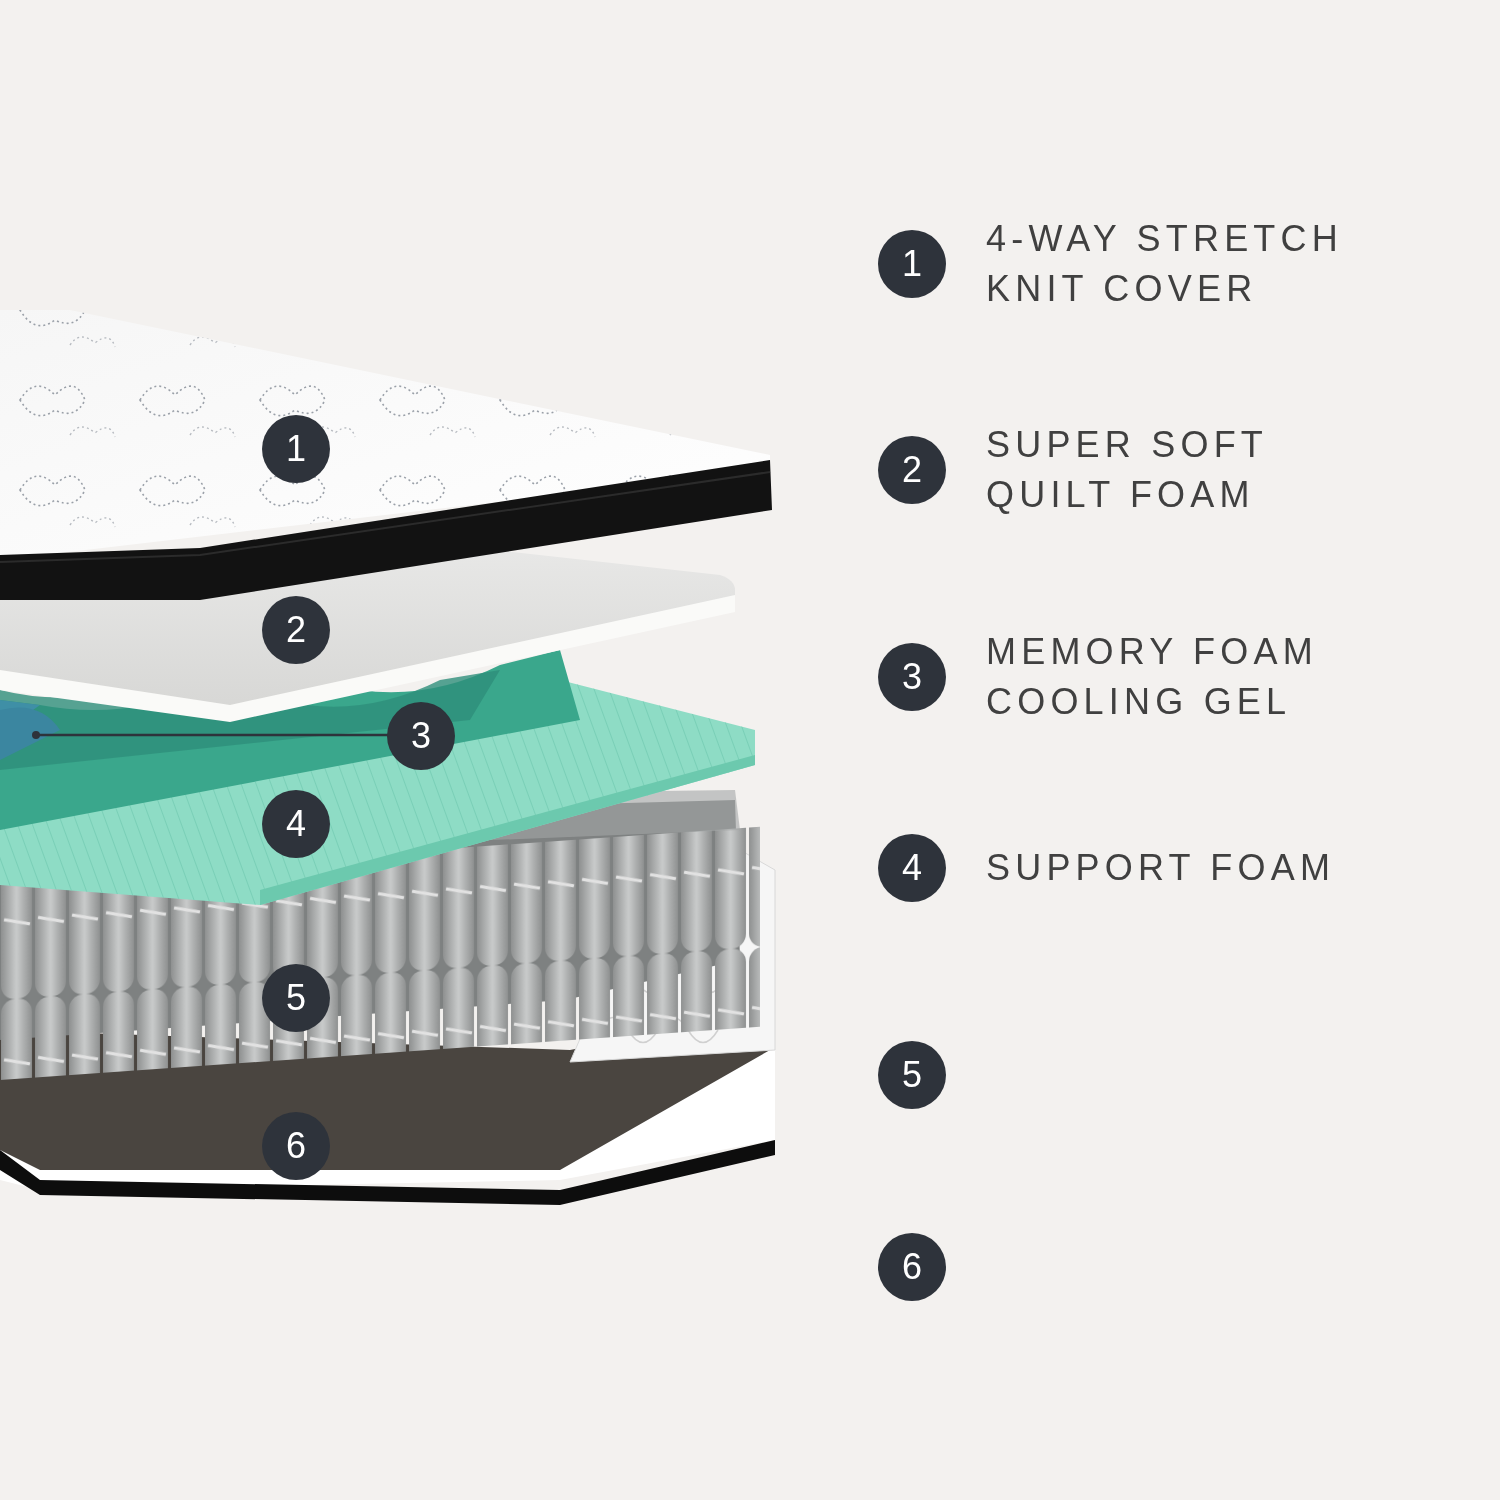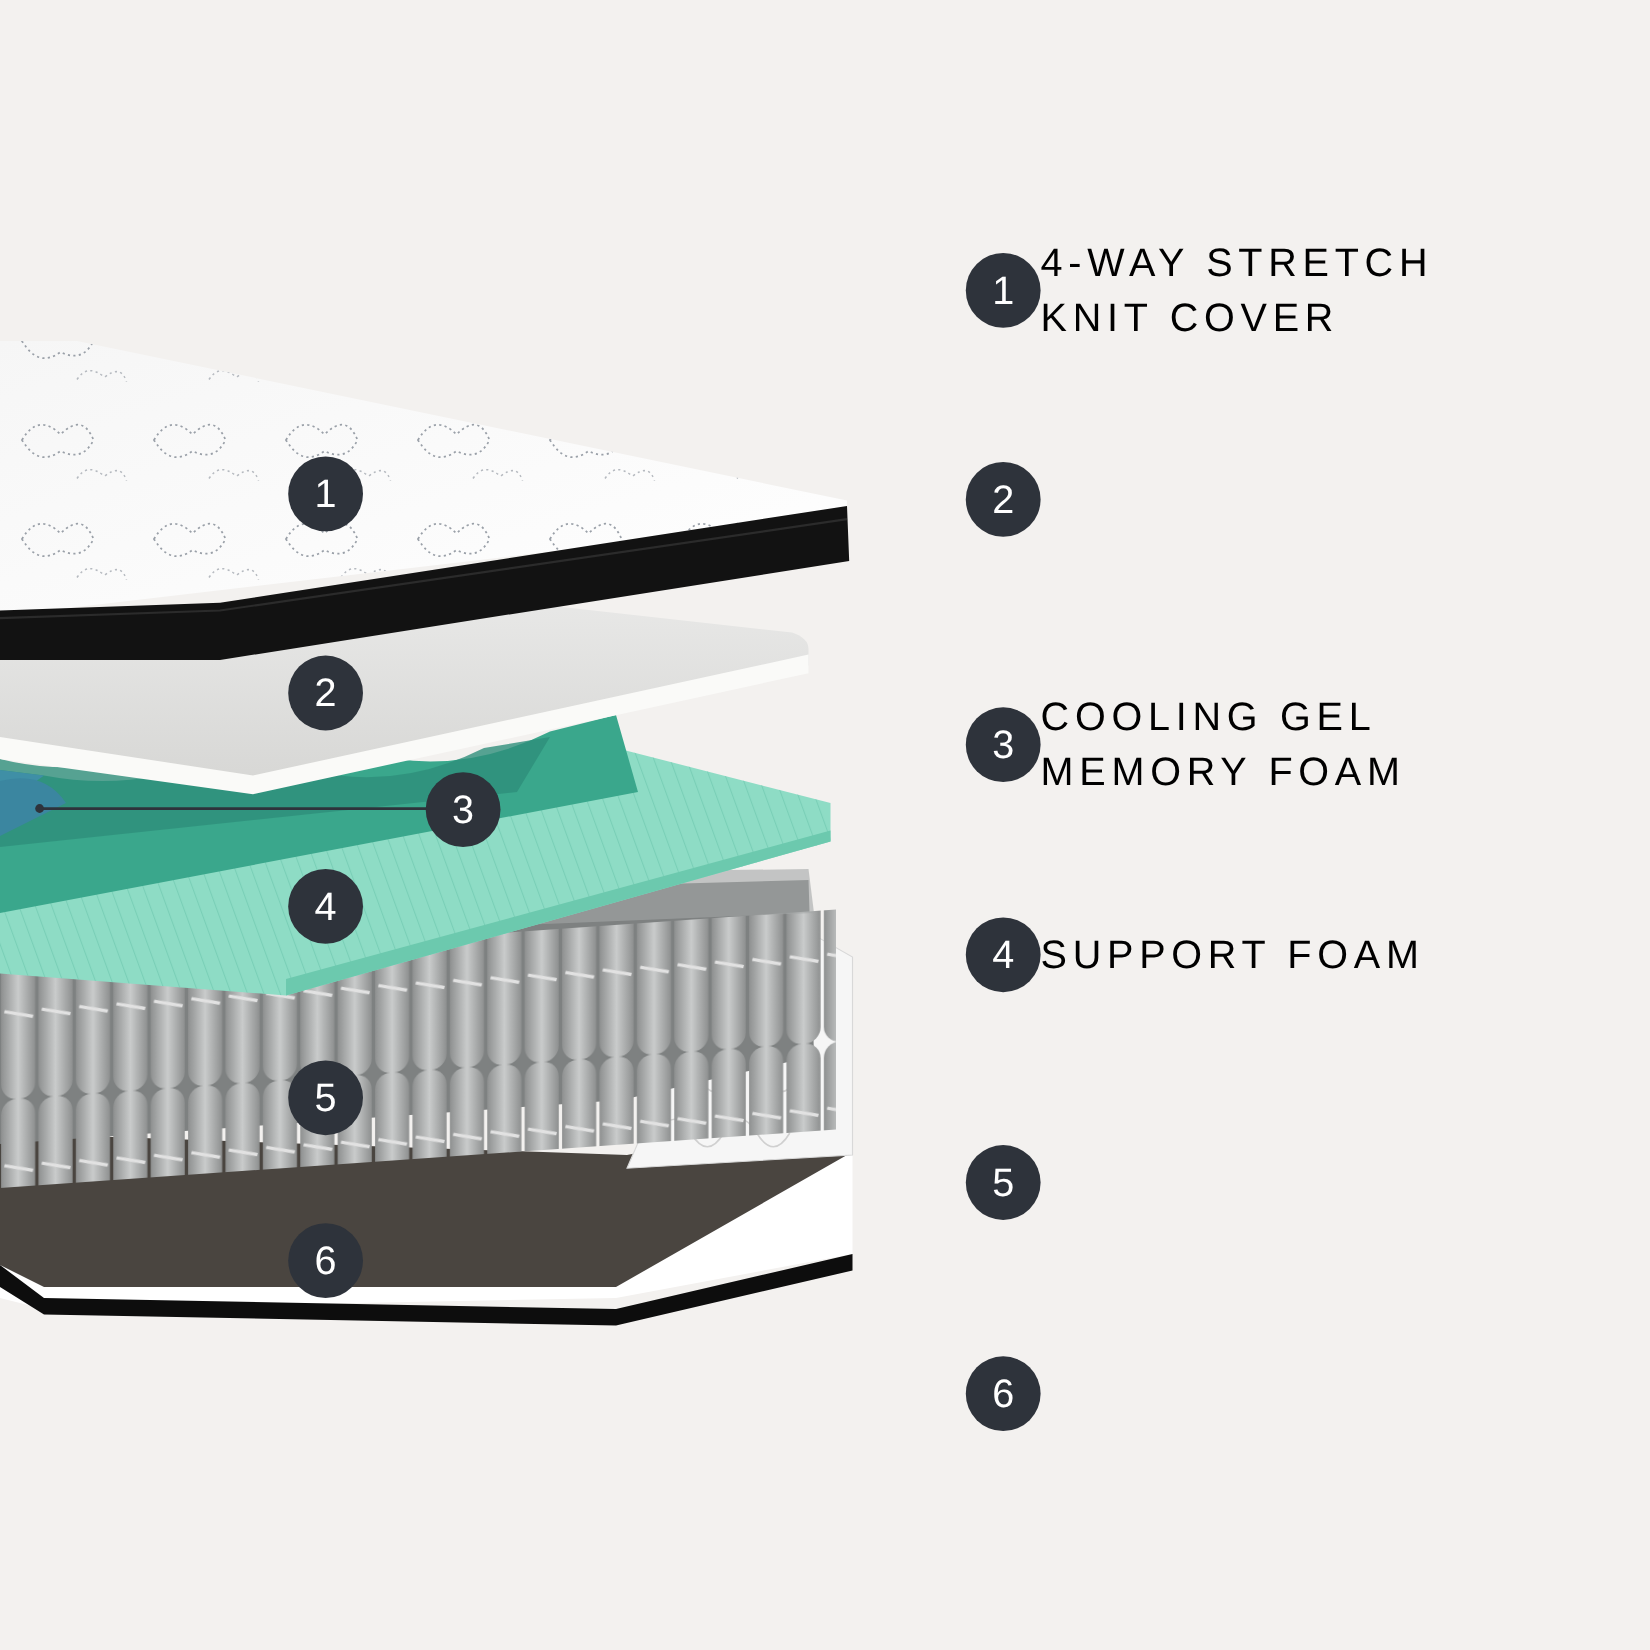--- a/index.html
+++ b/index.html
@@ -66,21 +66,22 @@
     border-radius: 50%;
     background: #2e333b;
     color: #ffffff;
     display: flex;
     align-items: center;
     justify-content: center;
     font-size: 36px;
     flex: 0 0 68px;
   }
   .legend-item .ltext {
-    color: #000000;
+    margin-left: 40px;
+    color: #404040;
     font-size: 36px;
     letter-spacing: 5.2px;
     line-height: 50px;
     text-transform: uppercase;
   }
   .ltext span {
     display: block;
     white-space: nowrap;
   }
 </style>
@@ -187,27 +188,31 @@
     <div class="legend-item" style="top:214px;">
       <div class="lbadge">1</div>
       <div class="ltext">
         <span>4-WAY STRETCH</span>
         <span>KNIT COVER</span>
       </div>
     </div>
 
     <div class="legend-item" style="top:420px;">
       <div class="lbadge">2</div>
+      <div class="ltext">
+        <span>SUPER SOFT</span>
+        <span>QUILT FOAM</span>
+      </div>
     </div>
 
     <div class="legend-item" style="top:627px;">
       <div class="lbadge">3</div>
       <div class="ltext">
+        <span>MEMORY FOAM</span>
         <span>COOLING GEL</span>
-        <span>MEMORY FOAM</span>
       </div>
     </div>
 
     <div class="legend-item" style="top:834px;">
       <div class="lbadge">4</div>
       <div class="ltext">
         <span>SUPPORT FOAM</span>
       </div>
     </div>
 

